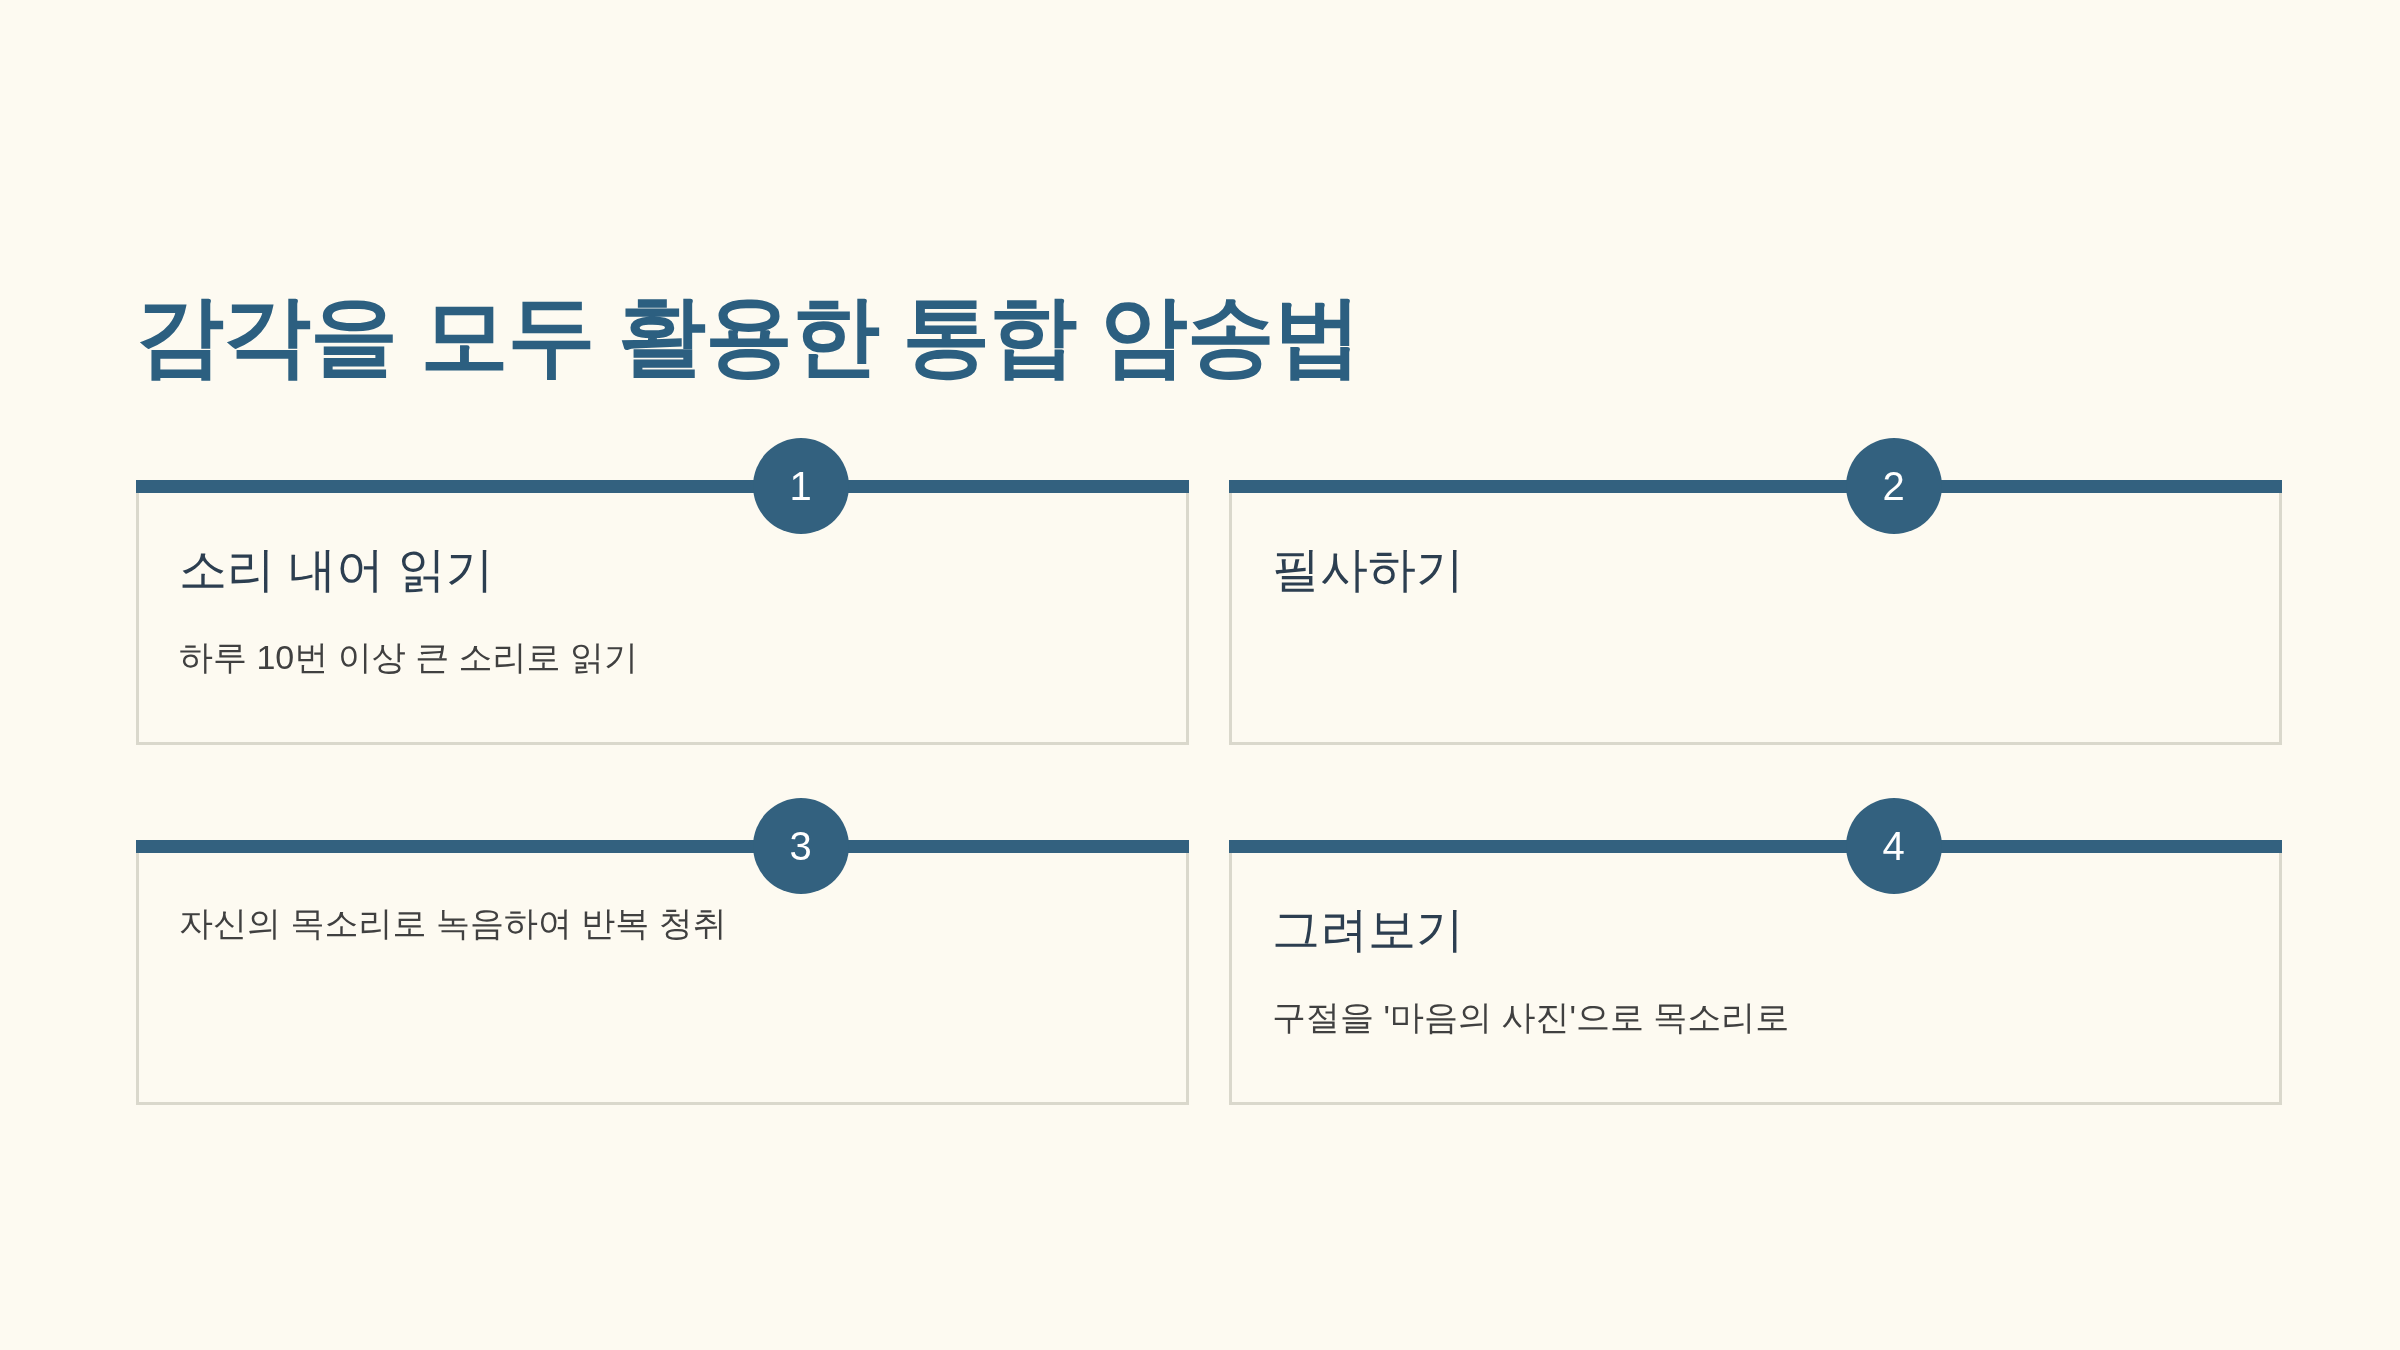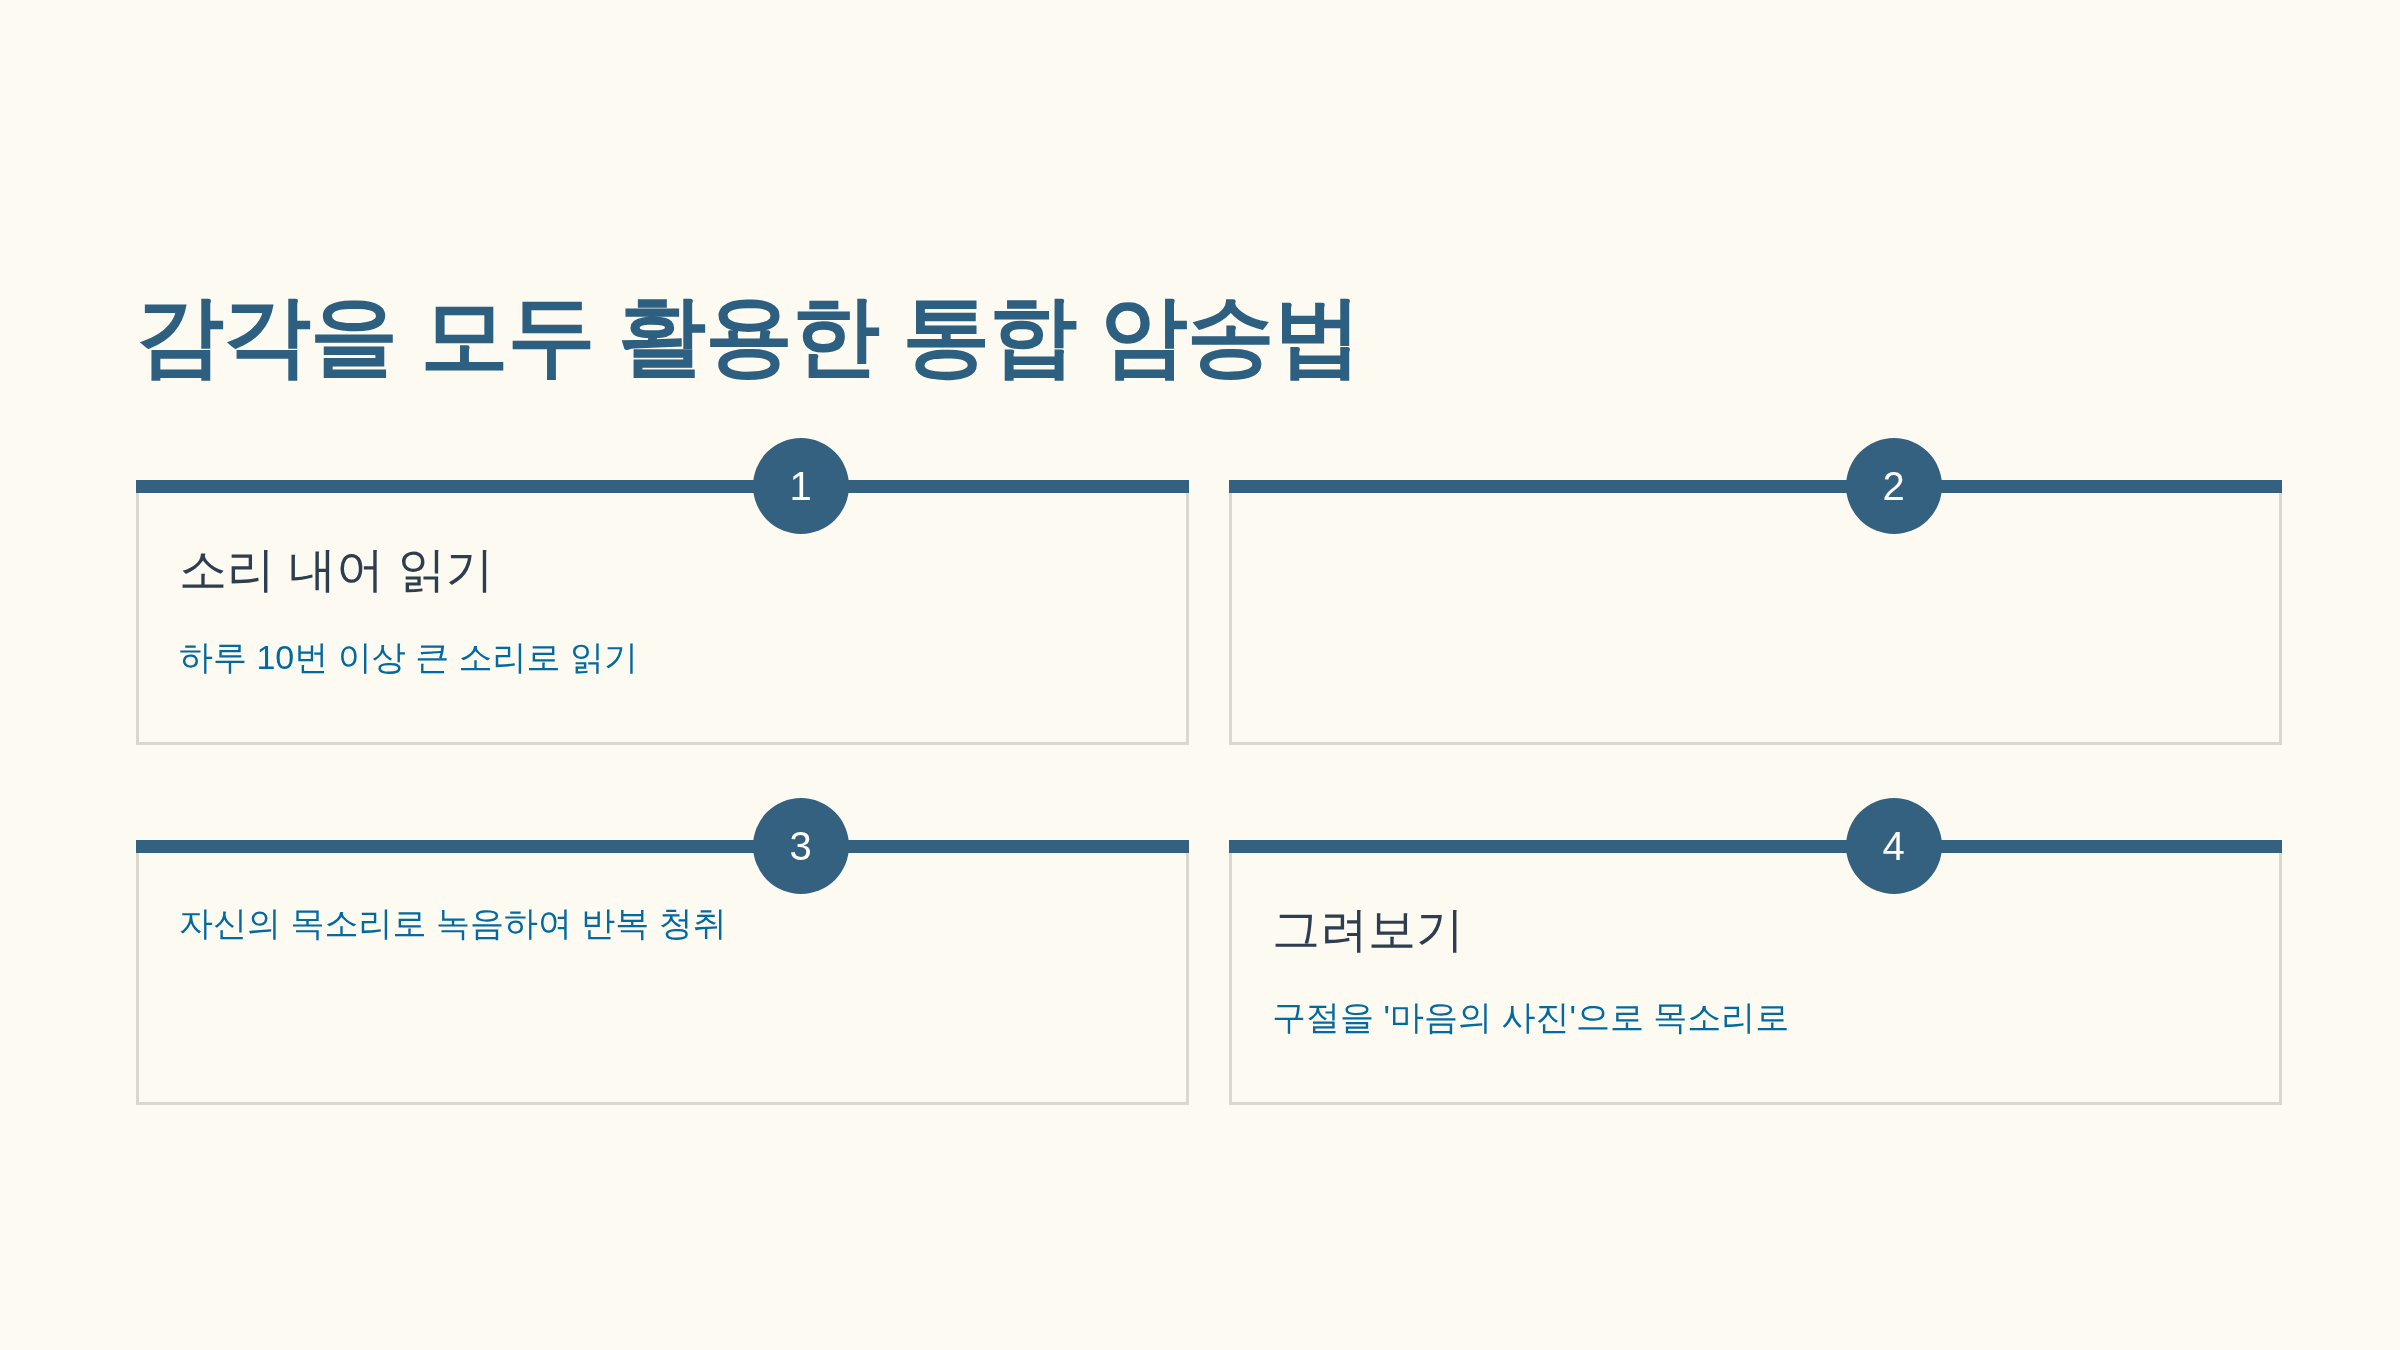--- a/index.html
+++ b/index.html
@@ -101,21 +101,21 @@
     font-weight: 400;
     color: #2C3E50;
     line-height: 1.25;
     margin: 0 0 34px 0;
     white-space: nowrap;
   }
 
   .card-desc {
     font-size: 34px;
     font-weight: 400;
-    color: #0369a1;
+    color: #404040;
     line-height: 1.4;
     margin: 0;
     white-space: nowrap;
   }
 </style>
 </head>
 <body>
 
 <div class="slide">
 
@@ -129,20 +129,21 @@
       <div class="card-body">
         <div class="card-title">소리 내어 읽기</div>
         <div class="card-desc">하루 10번 이상 큰 소리로 읽기</div>
       </div>
     </div>
 
     <div class="card">
       <div class="card-topbar"></div>
       <div class="card-badge">2</div>
       <div class="card-body">
+        <div class="card-title">필사하기</div>
       </div>
     </div>
 
     <div class="card">
       <div class="card-topbar"></div>
       <div class="card-badge">3</div>
       <div class="card-body">
         <div class="card-desc">자신의 목소리로 녹음하여 반복 청취</div>
       </div>
     </div>

